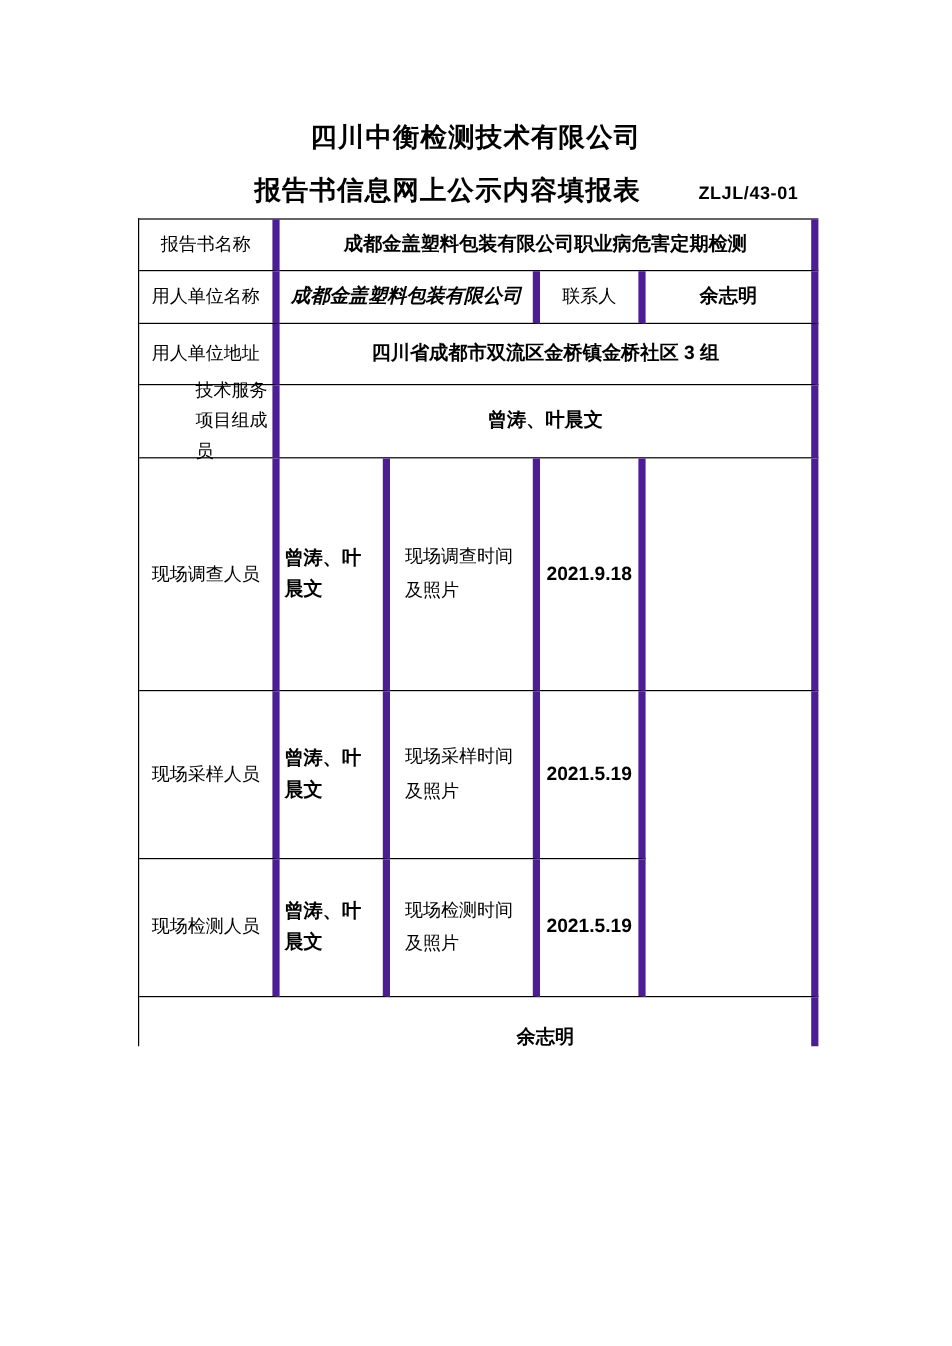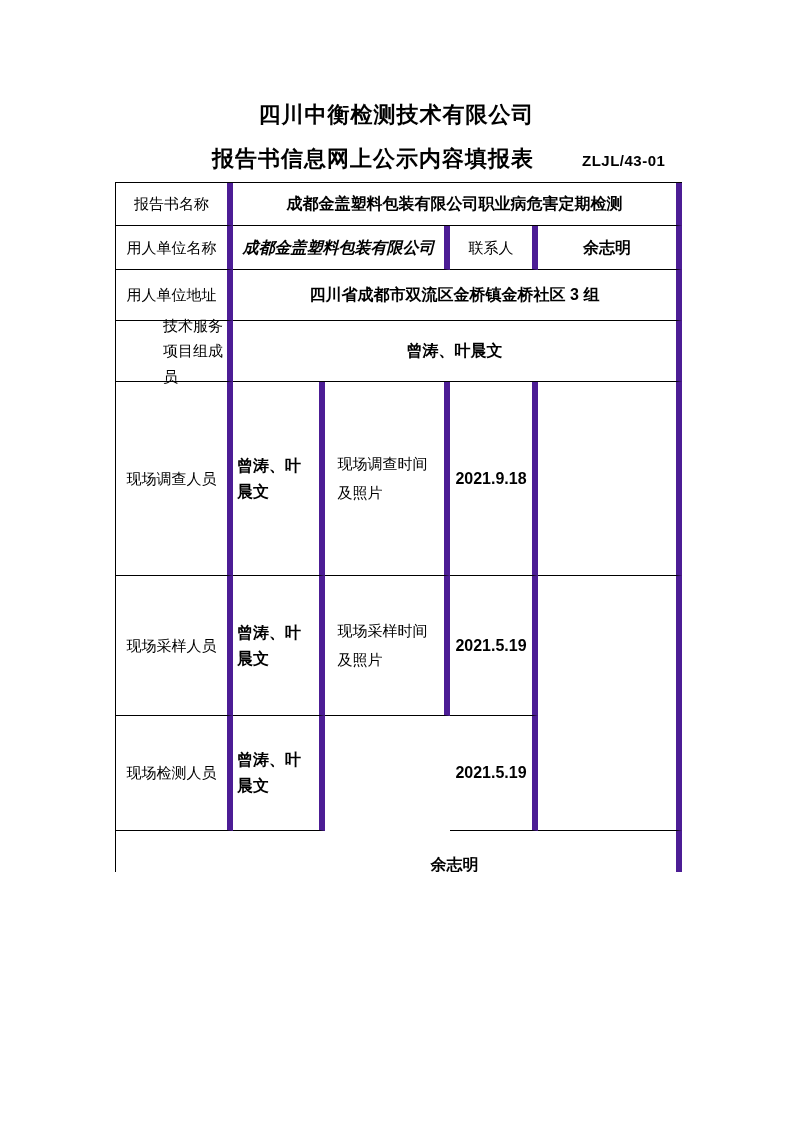--- a/index.html
+++ b/index.html
@@ -129,18 +129,21 @@
     <div class="cell r6c3">
       <span class="w94">现场采样时间及照片</span>
     </div>
     <div class="cell r6c4 val">2021.5.19</div>
     <div class="cell r67c5"></div>
 
     <div class="cell r7c1">现场检测人员</div>
     <div class="cell r7c2 val">
       <span class="w82">曾涛、叶晨文</span>
     </div>
+    <div class="cell r7c3">
+      <span class="w94">现场检测时间及照片</span>
+    </div>
     <div class="cell r7c4 val">2021.5.19</div>
 
     <div class="cell r8v val">余志明</div>
 
   </div>
 </div>
 
 </body></html>

